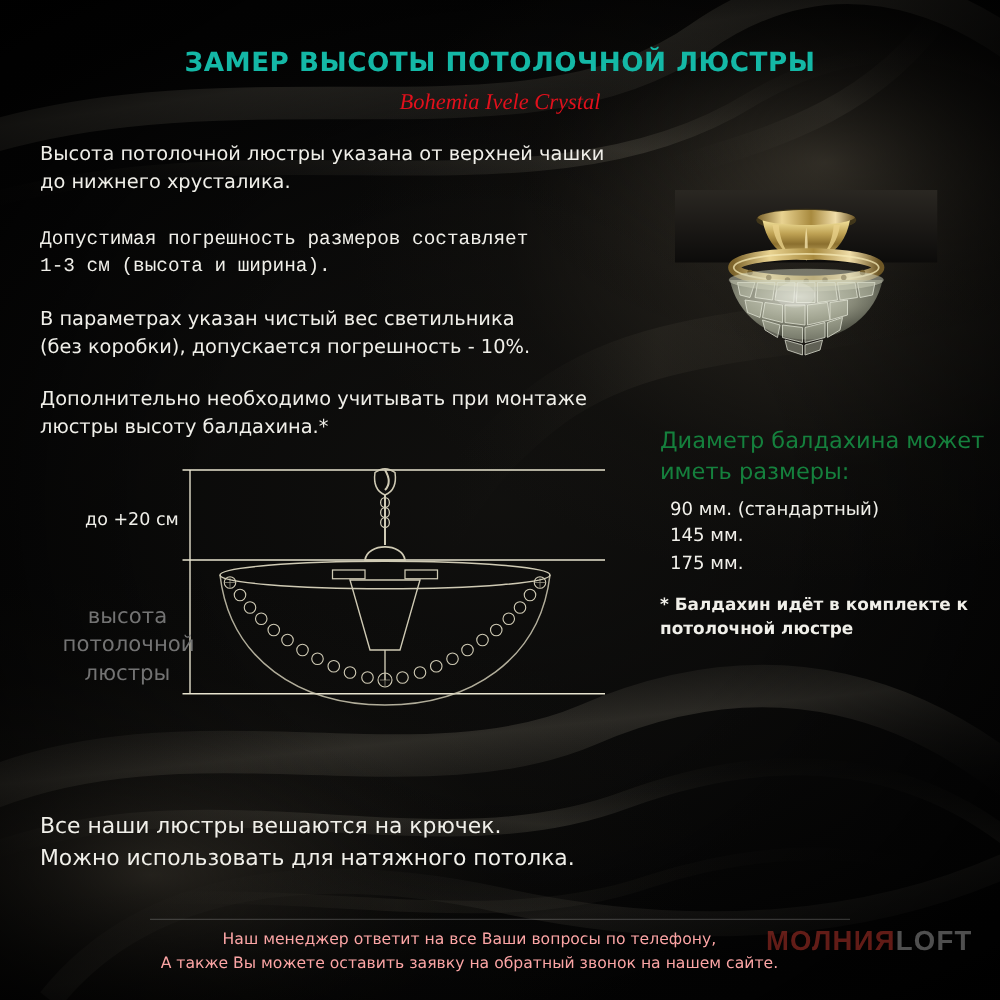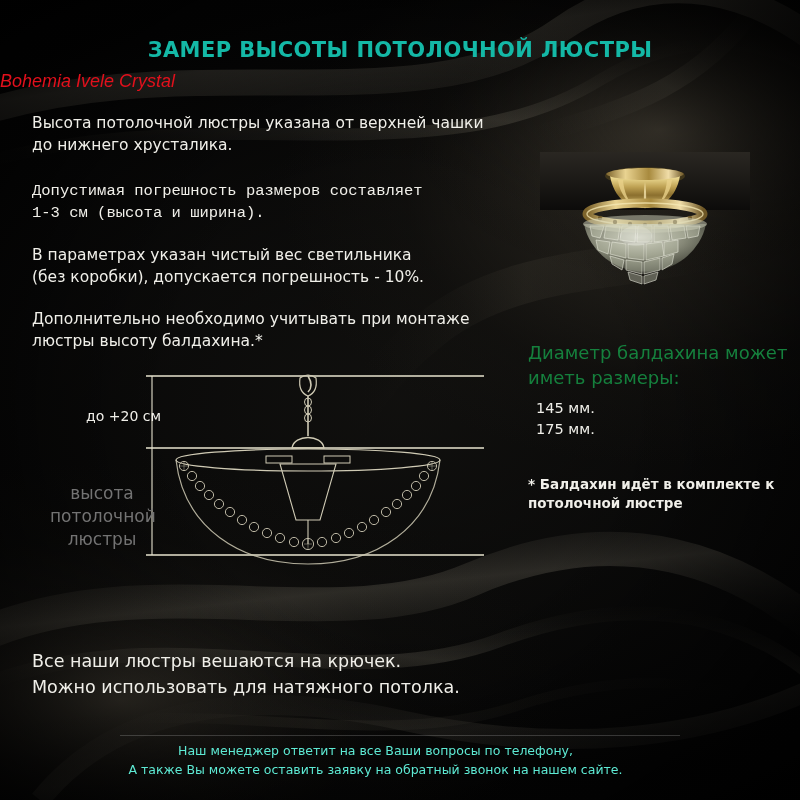--- a/index.html
+++ b/index.html
@@ -42,23 +42,24 @@
     text-align: center;
     color: #14b8a6;
     font-size: 21px;
     font-weight: bold;
     letter-spacing: 0.4px;
     font-family: "DejaVu Sans", sans-serif;
   }
   .subtitle {
     position: absolute;
     left: 0; top: 71px; width: 800px;
+    text-align: center;
     color: #e2101c;
     font-size: 18px;
-    font-family: Liberation Sans, sans-serif;
+    font-family: Liberation Serif, serif;
     font-style: italic;
   }
 
   
   .para {
     position: absolute;
     color: #f0efe9;
     font-size: 15.5px;
     line-height: 1.42;
     font-family: "DejaVu Sans", sans-serif;
@@ -85,21 +86,21 @@
     position: absolute;
     left: 528px; top: 475px; width: 262px;
     color: #f0efe9; font-size: 13.5px; line-height: 1.4;
     font-weight: bold;
     white-space: pre-line;
   }
 
   
   .d-top-label {
     position: absolute;
-    left: 65px; top: 408px; width: 96px;
+    left: 47px; top: 408px; width: 96px;
     text-align: right;
     color: #f0efe9; font-size: 14px;
   }
   .d-side-label {
     position: absolute;
     left: 50px; top: 482px; width: 104px;
     text-align: center;
     color: #737373; font-size: 17px; line-height: 1.35;
     white-space: pre-line;
   }
@@ -108,21 +109,21 @@
   .bottom-text {
     position: absolute;
     left: 32px; top: 648px; width: 640px;
     color: #f0efe9; font-size: 17.5px; line-height: 1.5;
     white-space: pre-line;
   }
   .footer {
     position: absolute;
     left: 0; top: 742px; width: 751px;
     text-align: center;
-    color: #5eead4; font-size: 12.5px; line-height: 1.5;
+    color: #fca5a5; font-size: 12.5px; line-height: 1.5;
     white-space: pre-line;
   }
   .footer-rule {
     position: absolute;
     left: 120px; top: 735px; width: 560px; height: 1px;
     background: rgba(255,255,255,0.18);
   }
   .watermark {
     position: absolute;
     right: 22px; top: 740px;
@@ -276,20 +277,21 @@
         <polygon points="104,124 118,120 116,128 104,132"></polygon>
       </g>
     </g>
     <ellipse cx="105" cy="72" rx="62" ry="9" fill="#cfd2bb" opacity="0.5"></ellipse>
     <ellipse cx="96" cy="84" rx="16" ry="10" fill="#ffffff" opacity="0.18"></ellipse>
   </svg>
 
   <div class="r-title">Диаметр балдахина может
 иметь размеры:</div>
   <div class="r-sizes">
+    <div>90 мм. (стандартный)</div>
     <div>145 мм.</div>
     <div>175 мм.</div>
   </div>
   <div class="r-note">* Балдахин идёт в комплекте к
   потолочной люстре</div>
 
   <svg style="position:absolute;left:140px;top:368px;" width="350" height="220" viewBox="0 0 350 220">
 
     <line x1="6" y1="8" x2="344" y2="8" stroke="#e8e4cf" stroke-width="1.3"></line>
 
@@ -357,14 +359,17 @@
   <div class="d-side-label">высота
 потолочной
 люстры</div>
 
   <div class="bottom-text">Все наши люстры вешаются на крючек.
 Можно использовать для натяжного потолка.</div>
 
   <div class="footer-rule"></div>
   <div class="footer">Наш менеджер ответит на все Ваши вопросы по телефону,
 А также Вы  можете оставить заявку на обратный звонок на нашем сайте.</div>
+  <div class="watermark">
+    <span class="wm-a">МОЛ</span><span class="wm-a">НИЯ</span><span class="wm-b">LOFT</span>
+  </div>
 
 </div>
 
 </body></html>

